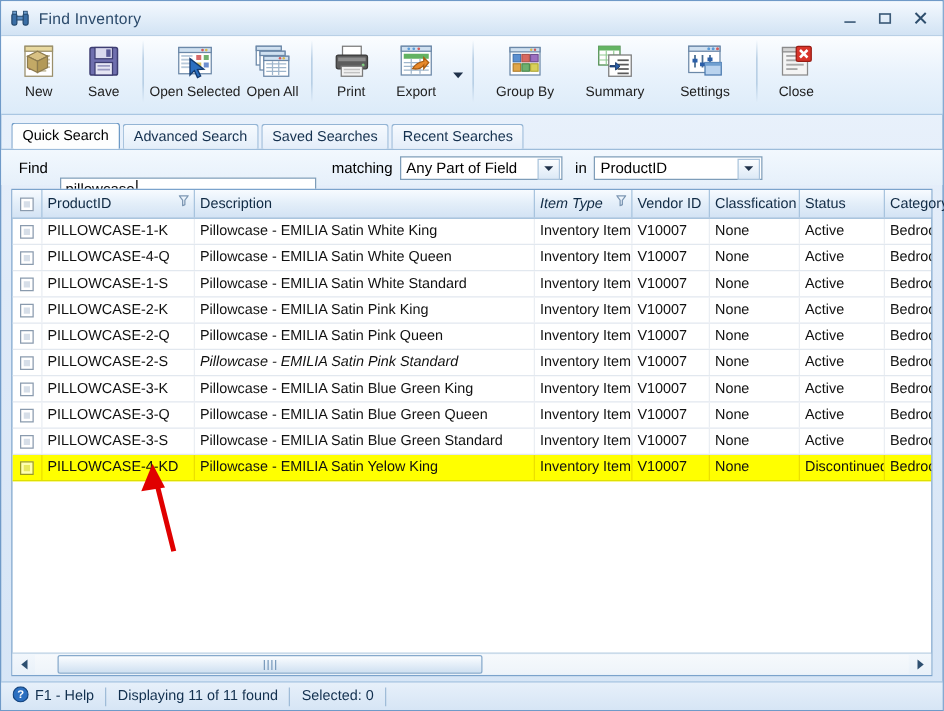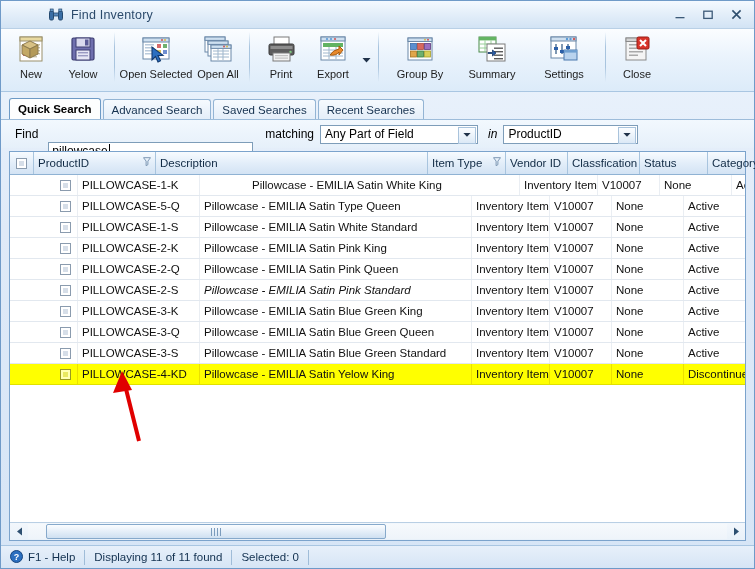--- a/index.html
+++ b/index.html
@@ -14,21 +14,21 @@
     box-sizing:border-box;
     border:1px solid #6f9ac8;
     background:linear-gradient(180deg,#eef5fd 0%,#dfeaf8 40%,#d6e5f6 100%);
     display:flex;flex-direction:column;
   }
   
   .titlebar{
     height:27px;flex:0 0 27px;position:relative;
     background:linear-gradient(180deg,#f4f9ff 0%,#e3eef9 50%,#d2e3f4 100%);
     border-bottom:1px solid #b9d0e6;
-    display:flex;align-items:center;padding-left:40px;
+    display:flex;align-items:center;
   }
   .titlebar .tb-icon{margin-left:7px;margin-right:7px;width:16px;height:16px;display:block;}
   .titlebar .tb-title{font-size:12.5px;color:#2b4a6b;letter-spacing:.2px;}
   .wincontrols{position:absolute;right:4px;top:0;height:27px;display:flex;align-items:center;}
   .wc{width:28px;height:22px;display:flex;align-items:center;justify-content:center;color:#3c5a78;}
   .wc svg{display:block;}
   
   .toolbar{
     flex:0 0 62px;height:62px;position:relative;
     background:linear-gradient(180deg,#fbfdff 0%,#eaf3fc 45%,#dcebf9 100%);
@@ -52,21 +52,21 @@
   }
   .tab{
     height:19px;padding:0 8px;margin-right:2px;
     display:flex;align-items:center;font-size:11.5px;color:#15314f;
     border:1px solid #93b4d4;border-bottom:none;
     border-radius:3px 3px 0 0;
     background:linear-gradient(180deg,#f6fafe 0%,#e4eef9 100%);
   }
   .tab.active{
     background:#fdfefe;border-color:#6d9ac6;color:#000;height:20px;
-    font-weight:bold;
+    font-weight:normal;
   }
   
   .searchrow{
     flex:0 0 28px;height:28px;display:flex;align-items:center;
     padding-left:14px;gap:6px;
     border-top:1px solid #9dbcda;
     background:linear-gradient(180deg,#f2f8fe 0%,#e6f0fa 100%);
   }
   .lbl{font-size:12px;color:#000;}
   .txtinput{
@@ -101,21 +101,21 @@
   }
   .hcell .funnel{position:absolute;right:4px;top:4px;}
   .hcheck{width:24px;flex:0 0 24px;justify-content:center;padding-left:0;}
   .cbox{
     width:11px;height:11px;box-sizing:border-box;
     border:1px solid #8a9bae;background:#fff;
     display:block;
   }
   .cbox i{display:block;width:5px;height:5px;margin:2px;background:#d6dee8;}
   .gridbody{flex:1 1 auto;overflow:hidden;position:relative;}
-  .row{display:flex;height:21px;box-sizing:border-box;border-bottom:1px solid #e2e8ef;padding-left:44px;}
+  .row{display:flex;height:21px;box-sizing:border-box;border-bottom:1px solid #e2e8ef;}
   .row.hl{background:#ffff00;border-bottom:1px solid #e0e000;}
   .cell{
     box-sizing:border-box;border-right:1px solid #eaeef3;
     display:flex;align-items:center;padding-left:4px;
     font-size:11.5px;color:#111;overflow:hidden;white-space:nowrap;
   }
   .row.hl .cell{border-right:1px solid #ebe000;}
   .ccheck{width:24px;flex:0 0 24px;justify-content:center;padding-left:0;border-right:1px solid #eaeef3;}
   .row.hl .cbox{border-color:#9a9a20;background:#ffffb0;}
   .row.hl .cbox i{background:#e8e860;}
@@ -218,21 +218,21 @@
         <span class="ticon">
           <svg width="32" height="32" viewBox="0 0 32 32">
             <rect x="5" y="5" width="22" height="22" rx="1.5" fill="#6f6fae" stroke="#3e3e72" stroke-width="1.2"></rect>
             <rect x="9" y="5" width="14" height="9" fill="#d9d9ee" stroke="#3e3e72" stroke-width="1"></rect>
             <rect x="18" y="6.5" width="3.5" height="6" fill="#5a5a96"></rect>
             <rect x="9" y="17" width="14" height="10" fill="#e6e6f4" stroke="#3e3e72" stroke-width="1"></rect>
             <rect x="11" y="19" width="10" height="1.4" fill="#9a9ac2"></rect>
             <rect x="11" y="22" width="10" height="1.4" fill="#9a9ac2"></rect>
           </svg>
         </span>
-        <span class="tlabel">Yelow</span>
+        <span class="tlabel">Save</span>
       </div>
     </div>
 
     <div class="tsep"></div>
 
     <div class="tgroup">
       <div class="tbtn wide">
         <span class="ticon">
           <svg width="32" height="32" viewBox="0 0 32 32">
             <rect x="3" y="5" width="26" height="21" fill="#fff" stroke="#6b88a8" stroke-width="1"></rect>
@@ -427,29 +427,29 @@
     </div>
   </div>
 
   <div class="searchrow">
     <span class="lbl">Find</span>
     <div class="txtinput" style="width:205px;margin-left:4px;">
       <span>pillowcase</span>
       <span class="caret"></span>
     </div>
     <span class="lbl" style="margin-left:6px;">matching</span>
-    <div class="combo" style="width:158px;">
+    <div class="combo" style="width:130px;">
       <span>Any Part of Field</span>
       <span class="cbtn">
         <svg width="8" height="6" viewBox="0 0 8 6">
             <path d="M0.4 1 L4 4.8 L7.6 1 Z" fill="#20324a"></path>
           </svg>
       </span>
     </div>
-    <span class="lbl" style="margin-left:4px;font-style:italic;">in</span>
+    <span class="lbl" style="margin-left:4px;">in</span>
     <div class="combo" style="width:135px;">
       <span>ProductID</span>
       <span class="cbtn">
         <svg width="8" height="6" viewBox="0 0 8 6">
             <path d="M0.4 1 L4 4.8 L7.6 1 Z" fill="#20324a"></path>
           </svg>
       </span>
     </div>
   </div>
 
@@ -463,21 +463,21 @@
         </div>
         <div class="hcell" style="width: 122px; flex: 0 0 122px;">
           <span>ProductID</span>
           <span class="funnel"><svg width="8" height="9" viewBox="0 0 8 9">
               <path d="M0.5 0.7 h7 l-2.6 3.4 v3.6 l-1.8 1 v-4.6 Z" fill="none" stroke="#7d97b3" stroke-width="1"></path>
             </svg></span>
         </div>
         <div class="hcell" style="width: 272px; flex: 0 0 272px;">
           <span>Description</span>
         </div>
-        <div class="hcell" style="width: 78px; flex: 0 0 78px;">
+        <div class="hcell" style="width: 78px; flex: 0 0 78px; font-style: italic;">
           <span>Item Type</span>
           <span class="funnel"><svg width="8" height="9" viewBox="0 0 8 9">
               <path d="M0.5 0.7 h7 l-2.6 3.4 v3.6 l-1.8 1 v-4.6 Z" fill="none" stroke="#7d97b3" stroke-width="1"></path>
             </svg></span>
         </div>
         <div class="hcell" style="width: 62px; flex: 0 0 62px;">
           <span>Vendor ID</span>
         </div>
         <div class="hcell" style="width: 72px; flex: 0 0 72px;">
           <span>Classfication</span>
@@ -493,21 +493,21 @@
     <div class="gridbody" id="grid-body">
         <div class="row">
           <div class="cell ccheck" style="width: 24px; flex: 0 0 24px;">
             <span class="cbox">
               <i></i>
             </span>
           </div>
           <div class="cell" style="width: 122px; flex: 0 0 122px;">
             <span>PILLOWCASE-1-K</span>
           </div>
-          <div class="cell" style="width: 272px; flex: 0 0 272px; margin-left: 48px;">
+          <div class="cell" style="width: 272px; flex: 0 0 272px;">
             <span>Pillowcase - EMILIA Satin White King</span>
           </div>
           <div class="cell" style="width: 78px; flex: 0 0 78px;">
             <span>Inventory Item</span>
           </div>
           <div class="cell" style="width: 62px; flex: 0 0 62px;">
             <span>V10007</span>
           </div>
           <div class="cell" style="width: 72px; flex: 0 0 72px;">
             <span>None</span>
@@ -519,24 +519,24 @@
             <span>Bedroom</span>
           </div>
         </div>
         <div class="row">
           <div class="cell ccheck" style="width: 24px; flex: 0 0 24px;">
             <span class="cbox">
               <i></i>
             </span>
           </div>
           <div class="cell" style="width: 122px; flex: 0 0 122px;">
-            <span>PILLOWCASE-5-Q</span>
+            <span>PILLOWCASE-4-Q</span>
           </div>
           <div class="cell" style="width: 272px; flex: 0 0 272px;">
-            <span>Pillowcase - EMILIA Satin Type Queen</span>
+            <span>Pillowcase - EMILIA Satin White Queen</span>
           </div>
           <div class="cell" style="width: 78px; flex: 0 0 78px;">
             <span>Inventory Item</span>
           </div>
           <div class="cell" style="width: 62px; flex: 0 0 62px;">
             <span>V10007</span>
           </div>
           <div class="cell" style="width: 72px; flex: 0 0 72px;">
             <span>None</span>
           </div>

